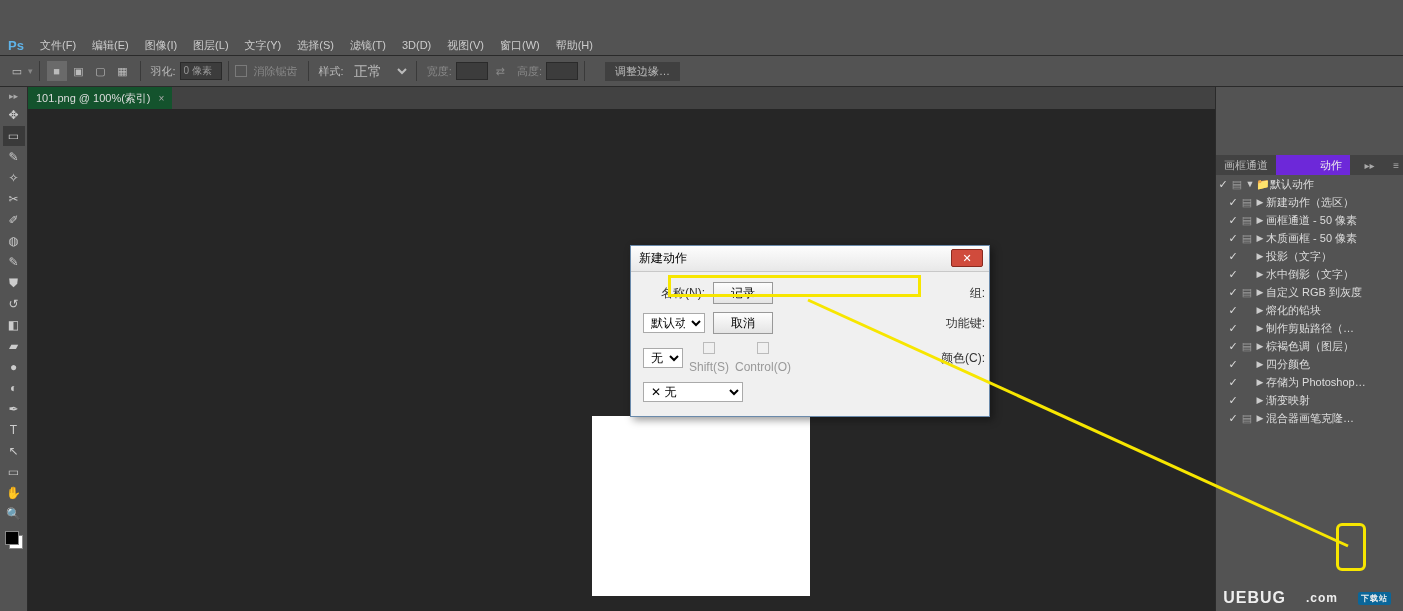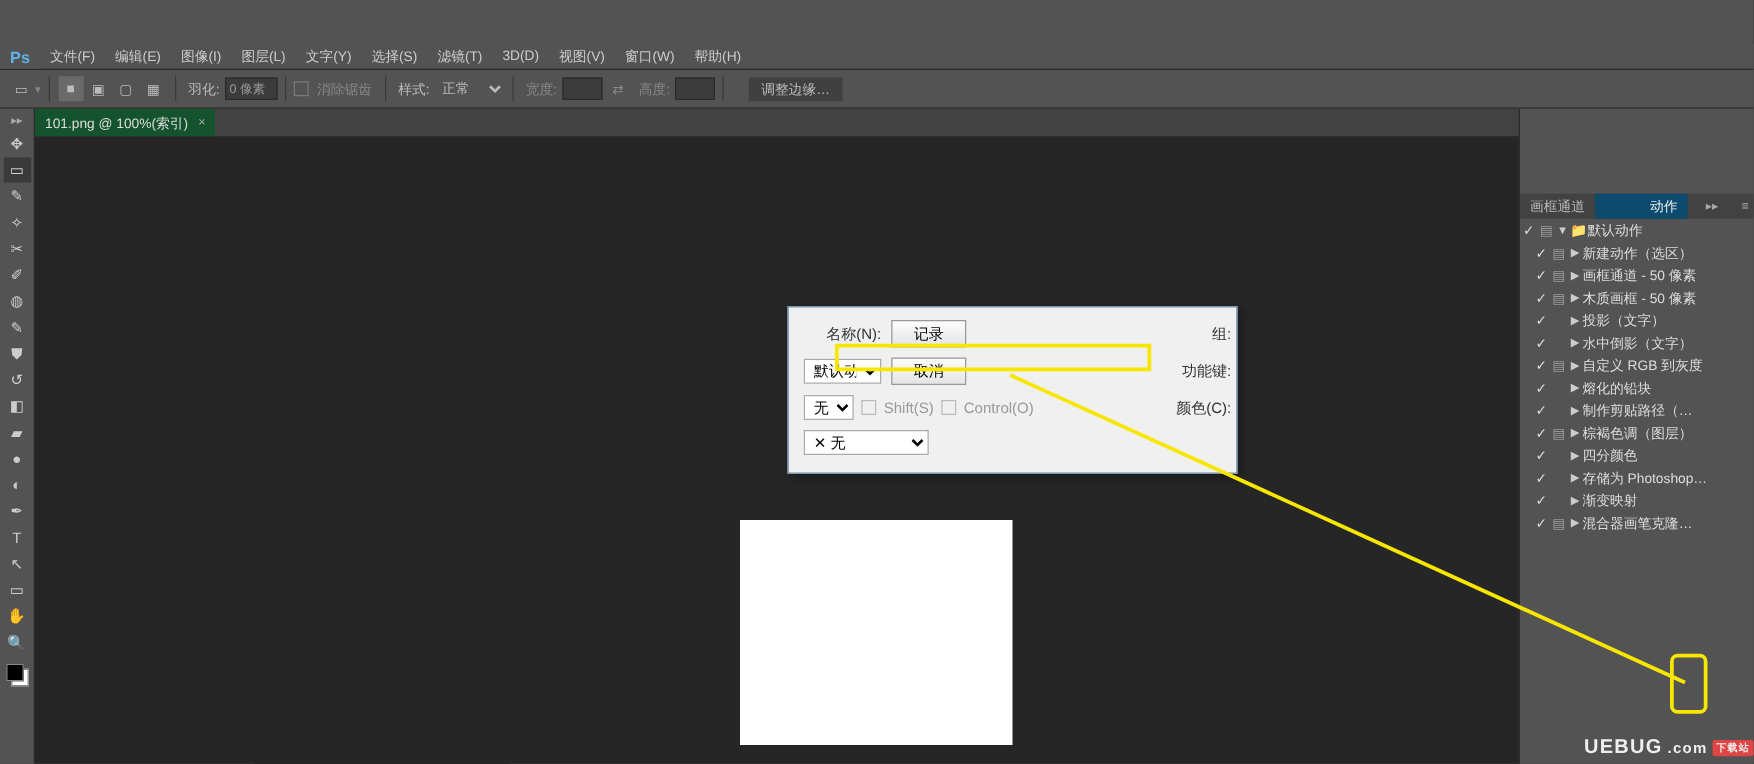--- a/index.html
+++ b/index.html
@@ -10,21 +10,21 @@
 .ps-logo span { color: #5fb3e8; font-weight: bold; font-size: 13px; }
 .menu-item { padding: 0 8px; cursor: default; }
 
 .optbar { background: #535353; height: 32px; display: flex; align-items: center; border-top: 1px solid #2a2a2a; border-bottom: 1px solid #2a2a2a; font-size: 11px; color: #bbb; padding-left: 6px; }
 .optbar .icon-btn { width: 20px; height: 20px; margin: 0 1px; display: flex; align-items: center; justify-content: center; background: #535353; }
 .optbar .icon-btn.active { background: #6a6a6a; }
 .optbar .sep { width:1px; height:20px; background:#3a3a3a; margin: 0 6px; }
 .optbar .label { margin: 0 4px; }
 .optbar .num-input { width: 42px; height: 18px; background: #3c3c3c; border: 1px solid #2a2a2a; color: #999; font-size: 10px; padding: 0 3px; }
 .optbar .cb { width:12px; height:12px; border:1px solid #7a7a7a; margin-right:3px; }
-.optbar .dd { background:#535353; border: none; color:#bbb; font-size: 11px; padding:0 12px 0 2px; }
+.optbar .dd { background:#535353; border: none; color:#bbb; font-size: 14px; padding:0 12px 0 2px; }
 .optbar .wide-btn { padding: 2px 10px; background:#404040; border:none; color:#bbb; font-size:11px; margin-left:14px; }
 
 .app-body { display: flex; height: 560px; }
 
 .toolbox { width: 28px; background: #535353; border-right: 1px solid #2a2a2a; display: flex; flex-direction: column; align-items: center; padding-top: 4px; }
 .toolbox .toggle-arrows { color:#aaa; font-size:9px; height:14px; }
 .tool { width: 22px; height: 20px; display: flex; align-items: center; justify-content: center; color: #ccc; font-size: 12px; margin-bottom: 1px; }
 .tool.sel { background: #3a3a3a; }
 .color-swatch { width:18px; height:18px; margin-top:6px; position:relative; }
 .color-swatch .fg { position:absolute; width:14px; height:14px; background:#000; border:1px solid #888; top:0; left:0; }
@@ -33,21 +33,21 @@
 .workarea { flex: 1; background: #262626; position: relative; }
 .tabbar { height: 22px; background: #424242; display:flex; align-items:center; }
 .doc-tab { height:22px; background: #14532d; color: #ddd; font-size: 11px; padding: 0 8px; display:flex; align-items:center; }
 .doc-tab .x { margin-left:8px; color:#aaa; font-size:10px; }
 .canvas { position:absolute; background:#fff; }
 
 .right-panels { width: 188px; background: #535353; border-left:1px solid #2a2a2a; display:flex; flex-direction:column; }
 .right-panels .gap { height:68px; }
 .panel-tabs { height:20px; background:#424242; display:flex; align-items:center; font-size:11px; color:#bbb; }
 .ptab { padding:0 8px; height:20px; display:flex; align-items:center; }
-.ptab.active { background:#0c4a6e; color:#eee;padding-left:44px; }
+.ptab.active { background:#6d28d9; color:#eee;padding-left:44px; }
 .panel-menu { margin-left:auto; color:#aaa; padding:0 4px; font-size:10px; }
 
 .actions-list { flex:1; overflow:hidden; font-size:11px; color:#ddd; }
 .arow { display:flex; align-items:center; height:18px; }
 .arow .ck { width:14px; text-align:center; color:#ddd; }
 .arow .bx { width:14px; text-align:center; color:#999; }
 .arow .bx.empty { color:transparent; }
 .arow .exp { width:12px; text-align:center; color:#ccc; font-size:9px; }
 .arow .ic { width:14px; text-align:center; }
 .arow .lbl { flex:1; white-space:nowrap; overflow:hidden; }
@@ -57,27 +57,27 @@
 .panel-bottom { height:26px; background:#424242; display:flex; align-items:center; justify-content:flex-end; padding:0 4px; border-top:1px solid #2a2a2a; }
 .pbtn { width:20px; height:18px; display:flex; align-items:center; justify-content:center; color:#aaa; font-size:11px; }
 
 .dialog { position:absolute; left:630px; top:245px; width:360px; background:#f0f0f0; border:1px solid #6a8aab; box-shadow: 3px 3px 8px rgba(0,0,0,0.4); font-size:12px; }
 .dlg-title { background: linear-gradient(#fdfdfd,#e8e8e8); height:26px; display:flex; align-items:center; padding:0 8px; border-bottom:1px solid #c8c8c8; }
 .dlg-close { position:absolute; right:6px; top:3px; width:32px; height:18px; background:#d04b3c; border:1px solid #8a2a1f; border-radius:2px; color:#fff; display:flex; align-items:center; justify-content:center; font-size:11px; }
 .dlg-body { padding:10px 12px 14px; display:grid; grid-template-columns: 62px 200px 64px; gap:8px 8px; align-items:center; }
 .dlg-body .lab { text-align:right; color:#333; font-size:12px; }
 .dlg-body input[type=text], .dlg-body select { width:100%; font-size:12px; padding:1px 3px; border:1px solid #aaa; background:#fff; }
 .dlg-body .btn { width:60px; height:22px; background:linear-gradient(#fdfdfd,#e4e4e4); border:1px solid #999; font-size:12px; }
-.dlg-body .cbrow { display:flex; align-items:center; gap:6px; color:#999; }
+.dlg-body .cbrow { display:flex; align-items:center; gap:6px; color:#999;flex-direction:column; }
 .dlg-body .cbrow .scb { width:12px; height:12px; border:1px solid #bbb; }
 .hl-yellow { outline:3px solid #f7e600; outline-offset:0; }
 .hl-box { position:absolute; border:3px solid #f7e600; pointer-events:none; }
 
-.watermark { position:absolute; right:0; bottom:4px; color:#fff; font-size:16px; font-weight:bold; letter-spacing:1px; opacity:0.9; display:flex; align-items:center; gap:4px;}
-.watermark .sub { background:#ef4444; font-size:8px; padding:1px 3px; border-radius:2px; }
+.watermark { position:absolute; right:12px; bottom:4px; color:#fff; font-size:16px; font-weight:bold; letter-spacing:1px; opacity:0.9; display:flex; align-items:center; gap:20px;}
+.watermark .sub { background:#0369a1; font-size:8px; padding:1px 3px; border-radius:2px; }
 
 svg.line-annot { position:absolute; left:0; top:0; pointer-events:none; }
 </style>
 </head>
 <body>
 
 <div class="menubar">
   <div class="ps-logo">
       <span>Ps</span>
     </div>
@@ -263,20 +263,24 @@
       <div class="pbtn">●</div>
       <div class="pbtn">▶</div>
       <div class="pbtn">⛶</div>
       <div class="pbtn" id="new-action-btn">🗐</div>
       <div class="pbtn">🗑</div>
     </div>
   </div>
 </div>
 
 <div class="dialog">
+  <div class="dlg-title">
+    <span>新建动作</span>
+    <div class="dlg-close">✕</div>
+  </div>
   <div class="dlg-body">
     <span class="lab hl-yellow" style="outline:none;position:relative"><span style="position:absolute;right:-4px;top:-4px;bottom:-4px;left:-200px"></span><span>名称(N):</span></span>
     <button class="btn">记录</button>
 
     <span class="lab">组:</span>
     <select><option>默认动作</option></select>
     <button class="btn">取消</button>
 
     <span class="lab">功能键:</span>
     <div style="display:flex;gap:6px;align-items:center">

